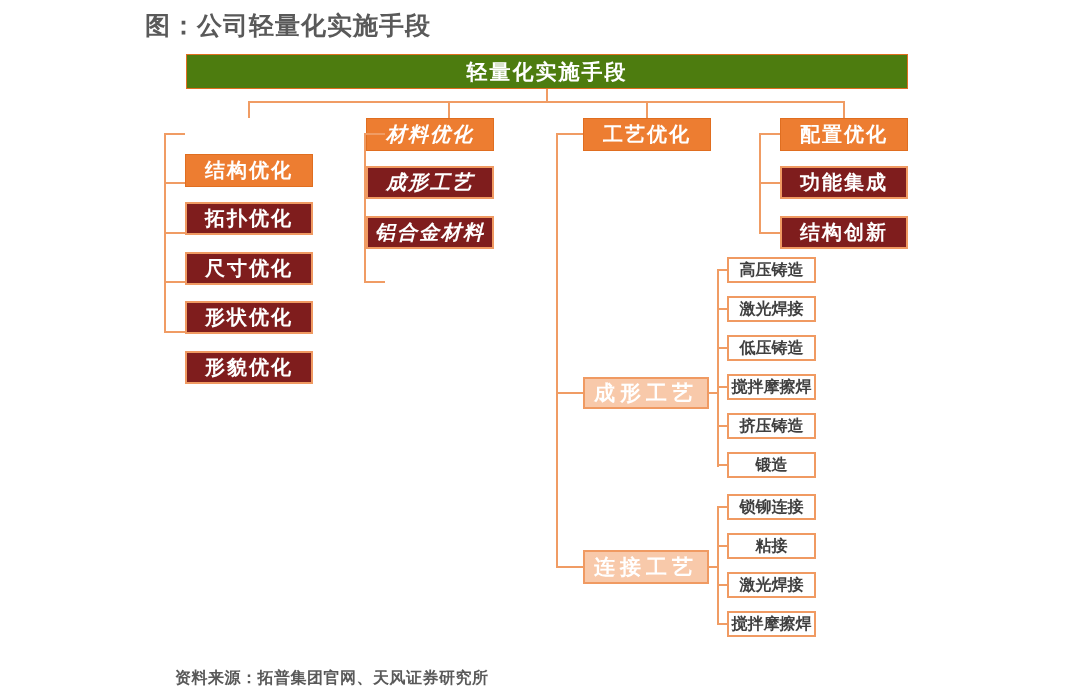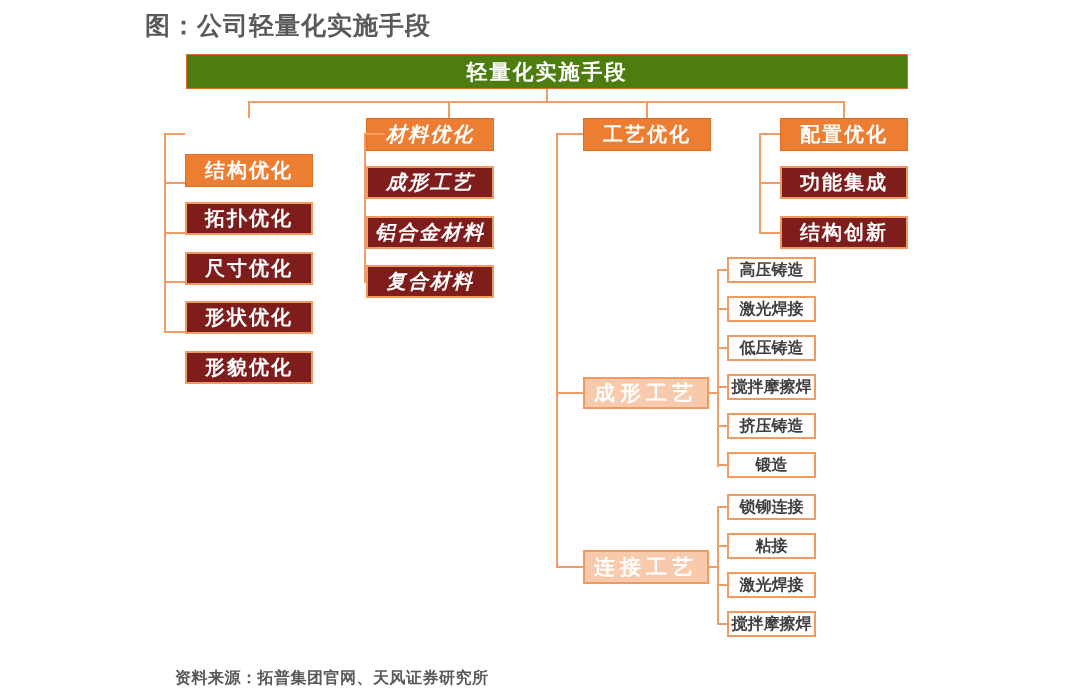--- a/index.html
+++ b/index.html
@@ -96,21 +96,20 @@
   <div class="node n-l2 c1" style="top:315px">形貌优化</div>
 
   <div class="line" style="left:364px;top:133px;width:21px;height:2px"></div>
   <div class="line" style="left:364px;top:133px;width:2px;height:150px"></div>
   <div class="line" style="left:364px;top:182px;width:21px;height:2px"></div>
   <div class="line" style="left:364px;top:232px;width:21px;height:2px"></div>
   <div class="line" style="left:364px;top:281px;width:21px;height:2px"></div>
 
   <div class="node n-l2 c2" style="top:166px">成形工艺</div>
   <div class="node n-l2 c2" style="top:216px">铝合金材料</div>
-  <div class="node n-l2 c2" style="top:265px">复合材料</div>
 
   <div class="line" style="left:759px;top:133px;width:21px;height:2px"></div>
   <div class="line" style="left:759px;top:133px;width:2px;height:101px"></div>
   <div class="line" style="left:759px;top:182px;width:21px;height:2px"></div>
   <div class="line" style="left:759px;top:232px;width:21px;height:2px"></div>
 
   <div class="node n-l2 c4" style="top:166px">功能集成</div>
   <div class="node n-l2 c4" style="top:216px">结构创新</div>
 
   <div class="line" style="left:556px;top:133px;width:27px;height:2px"></div>

